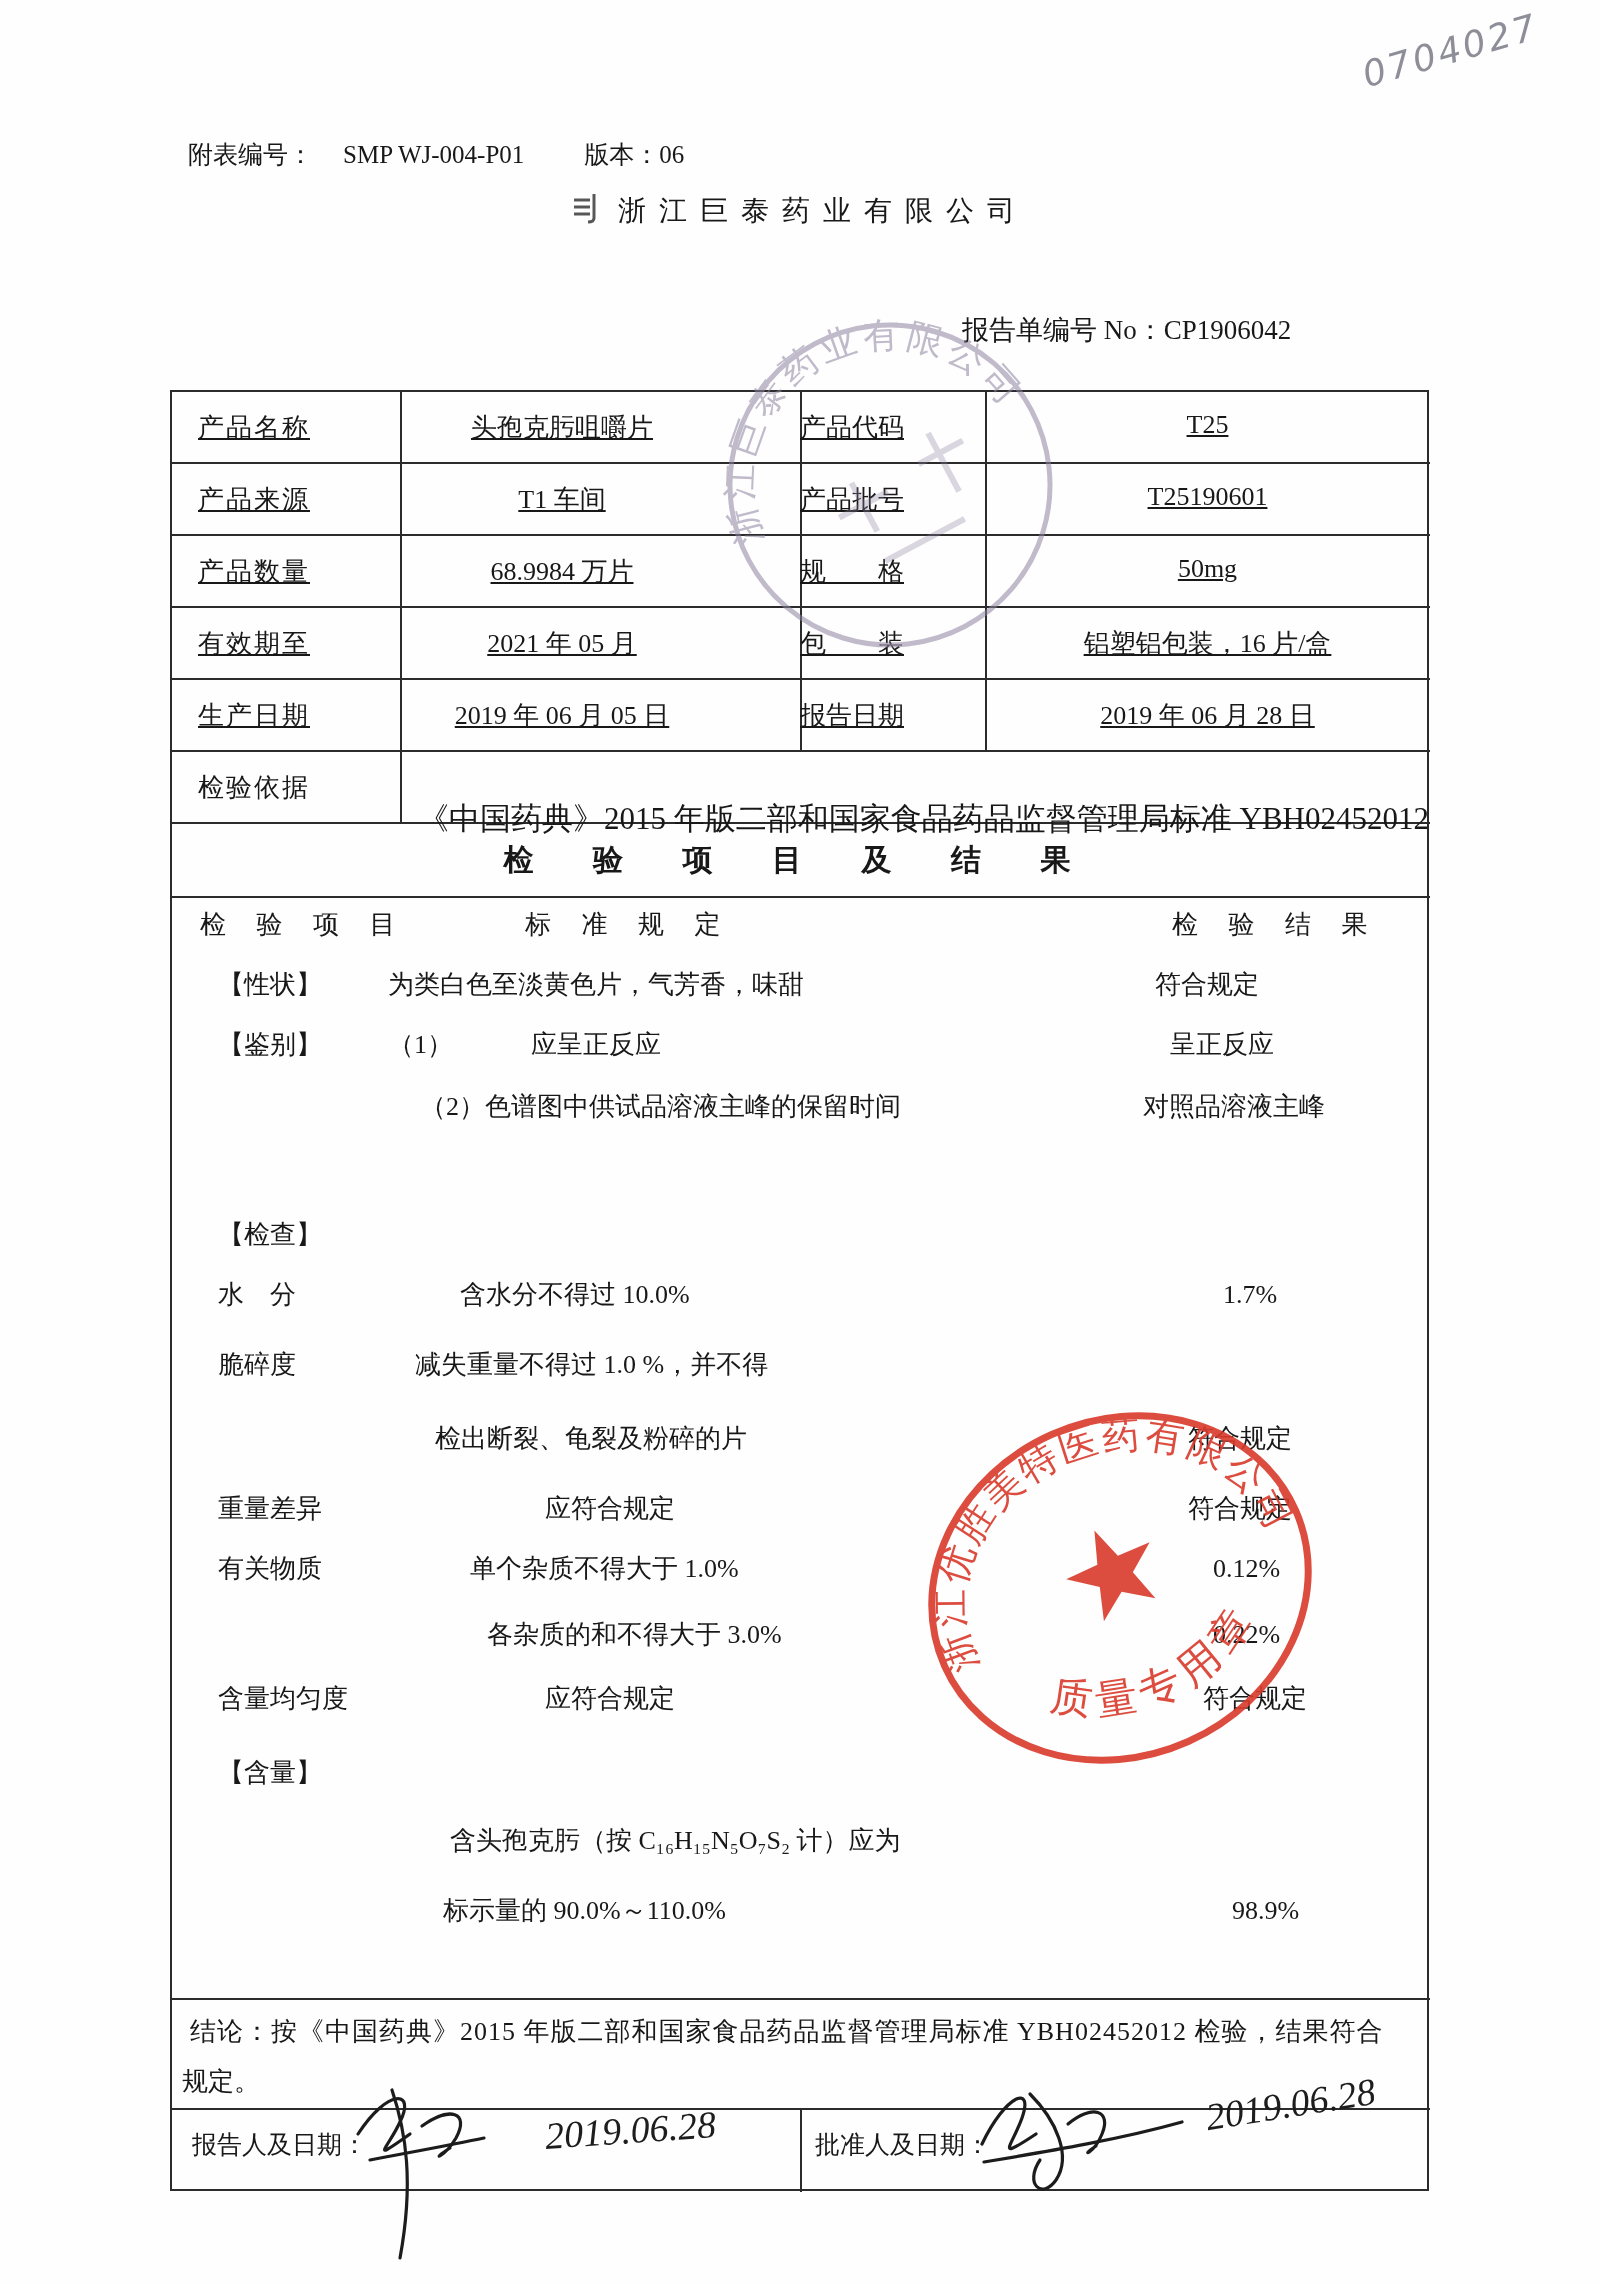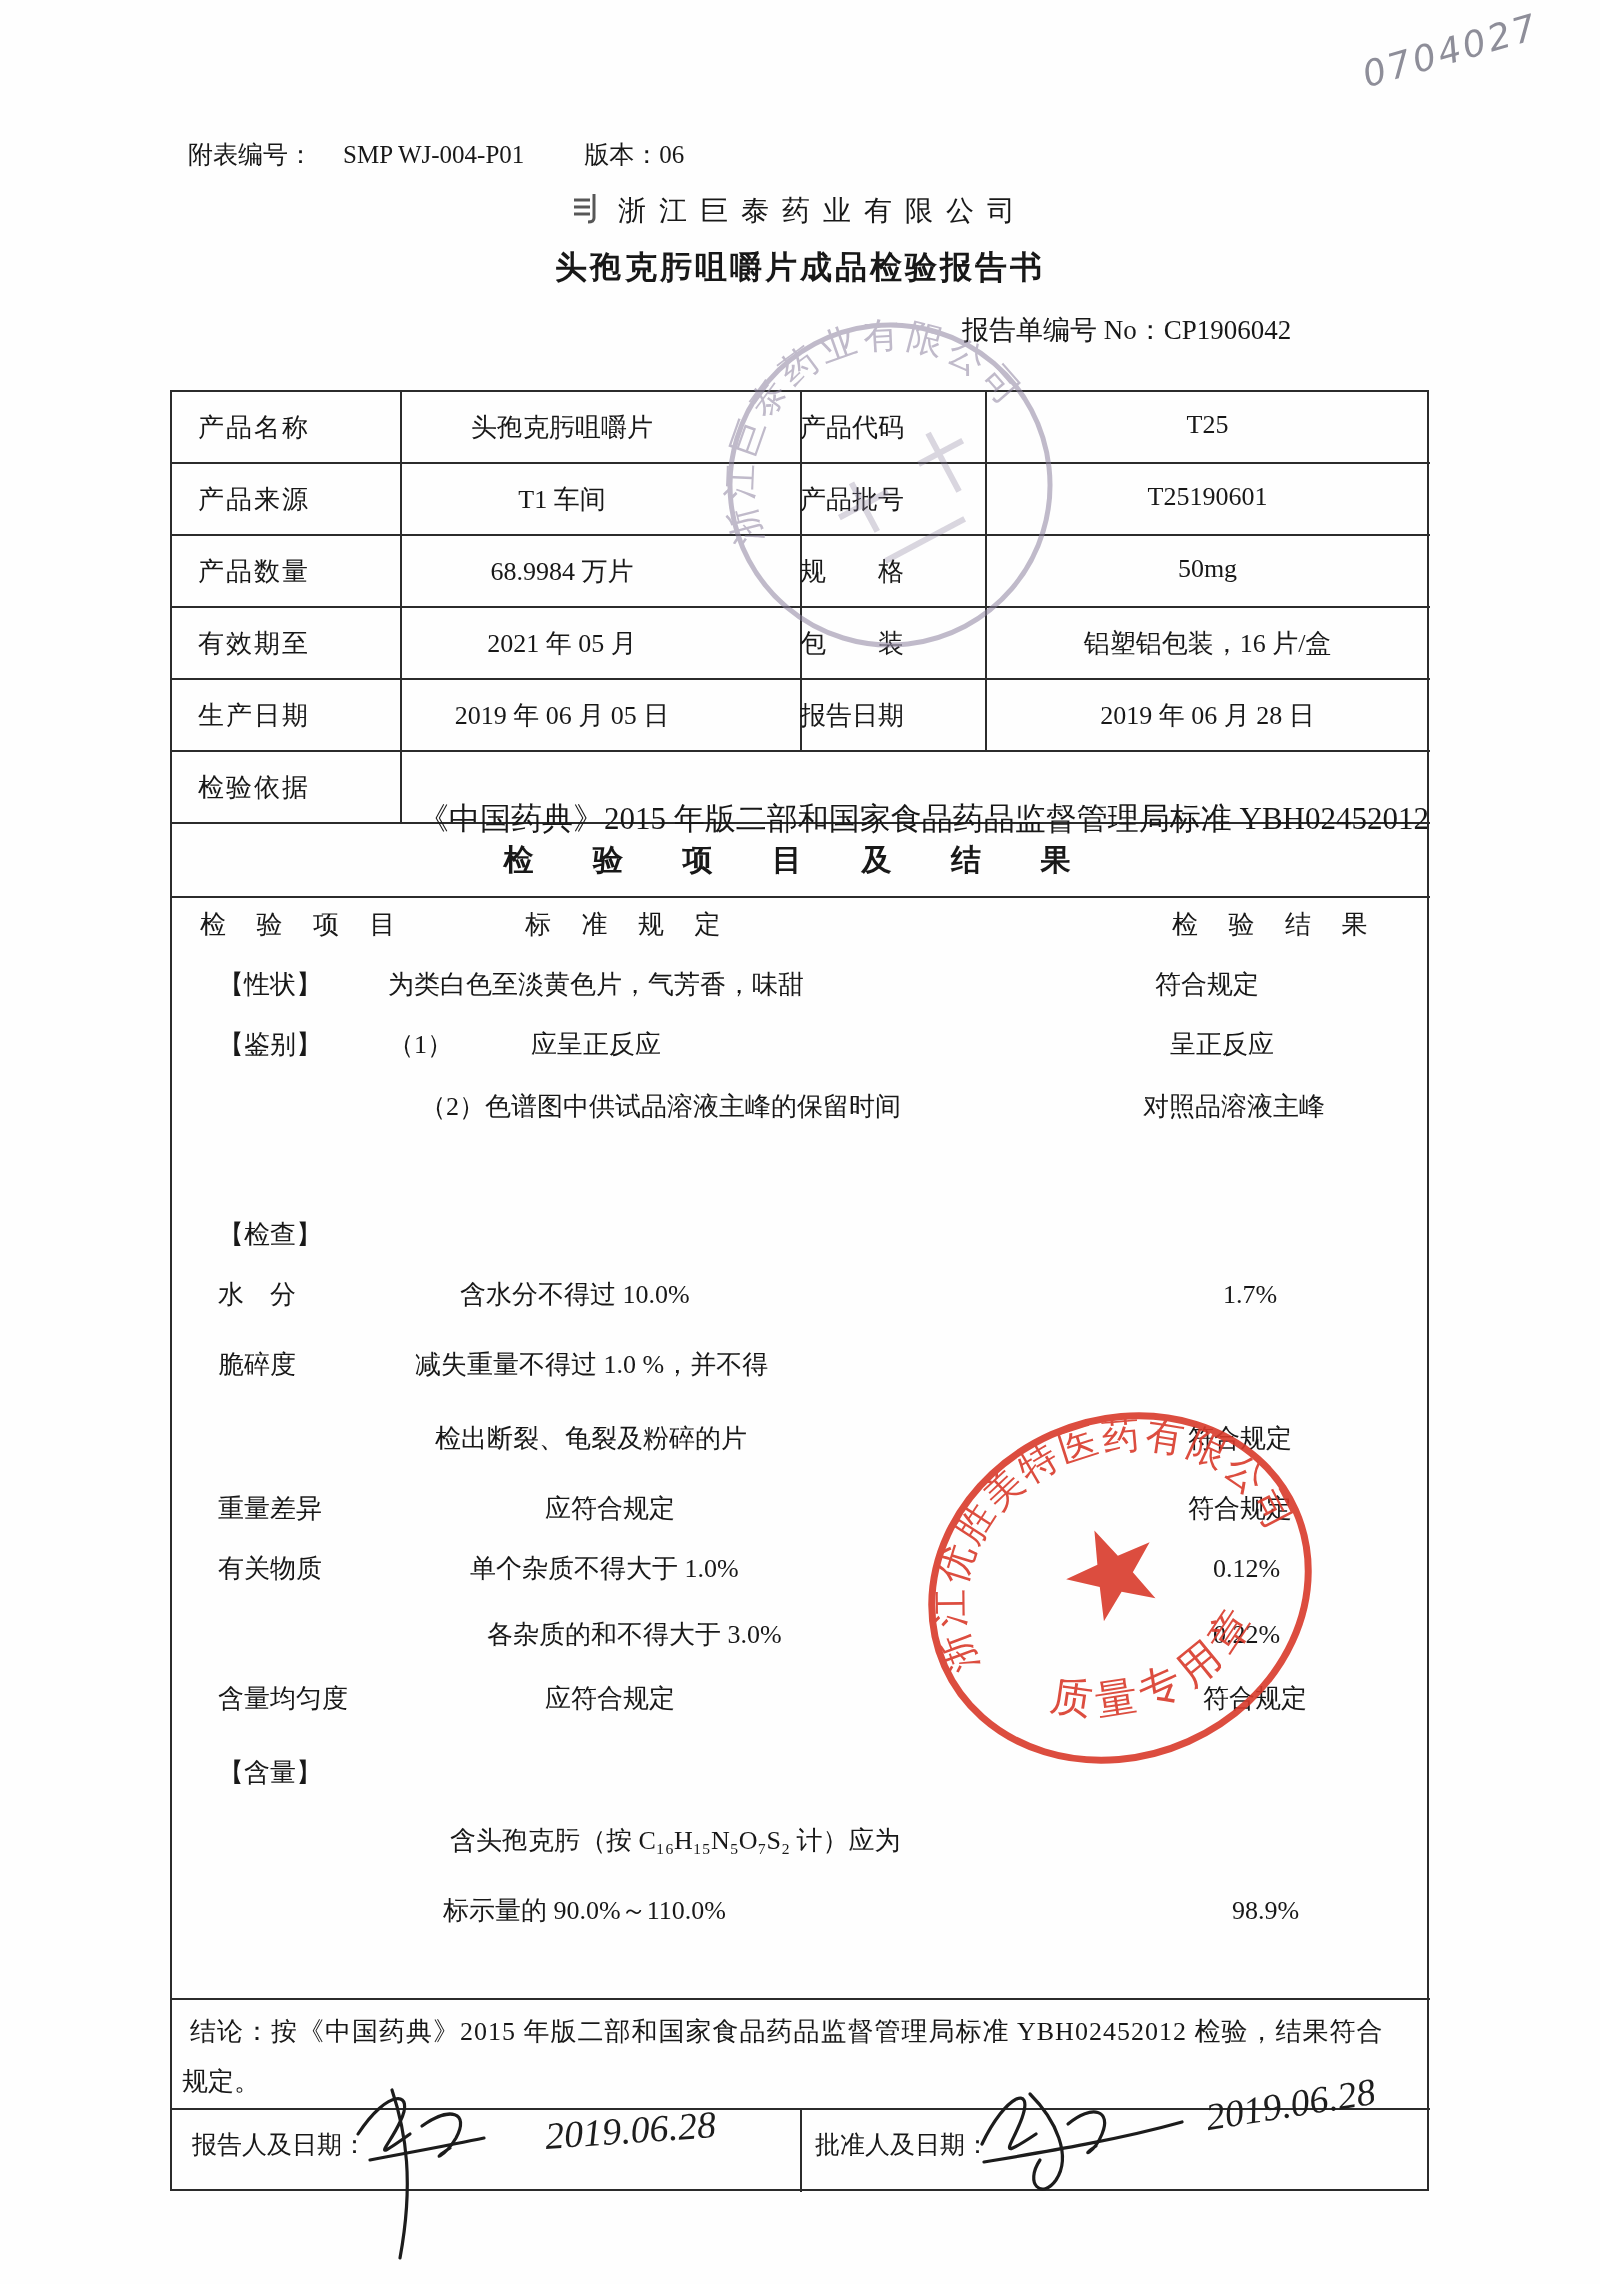--- a/index.html
+++ b/index.html
@@ -24,21 +24,21 @@
   .hl{height:2px;left:170px;width:1260px;background:#2b2b2b;}
   .vl{width:2px;background:#2b2b2b;}
   .hl.h1{top:462px}.hl.h2{top:534px}.hl.h3{top:606px}.hl.h4{top:678px}.hl.h5{top:750px}
   .hl.h6{top:822px}.hl.h7{top:896px}.hl.h8{top:1998px}.hl.h9{top:2108px}
   .vl.v1{left:400px;top:390px;height:432px}
   .vl.v2{left:800px;top:390px;height:360px}
   .vl.v3{left:985px;top:390px;height:360px}
   .vl.v4{left:800px;top:2108px;height:84px}
   
   .info-row{left:0;width:1600px;height:40px;font-size:26px;}
-  .info-row span{position:absolute;top:0;}
+  .info-row span{position:absolute;top:0;text-decoration:underline;}
   .info-row .lab{left:198px;width:200px;letter-spacing:2px;}
   .info-row .val{left:400px;width:324px;text-align:center;}
   .info-row .lab2{left:800px;width:199px;text-align:left;}
   .info-row .val2{left:985px;width:445px;text-align:center;}
   .ir0{top:410px}.ir1{top:482px}.ir2{top:554px}.ir3{top:626px}.ir4{top:698px}
   .basis-label{left:198px;top:770px;font-size:26px;letter-spacing:2px;}
   .basis-value{left:418px;top:798px;font-size:31px;}
   
   .band{left:170px;top:840px;width:1260px;text-align:center;font-size:30px;font-weight:bold;letter-spacing:26px;}
   
@@ -93,21 +93,20 @@
             <line x1="2" y1="8" x2="18" y2="8"></line>
             <line x1="2" y1="15" x2="18" y2="15"></line>
             <line x1="2" y1="22" x2="18" y2="22"></line>
             <line x1="22" y1="2" x2="22" y2="26"></line>
             <path d="M22,26 Q22,30 16,30" fill="none"></path>
           </g>
         </svg>
     </span><span>浙江巨泰药业有限公司</span>
   </div>
 
-  <div class="abs doc-title">头孢克肟咀嚼片成品检验报告书</div>
 
   <div class="abs report-line">
     <span>报告单编号 No：</span><span>CP1906042</span>
   </div>
 
   <div class="abs tbl-box"></div>
   <div class="abs hl h1"></div>
   <div class="abs hl h2"></div>
   <div class="abs hl h3"></div>
   <div class="abs hl h4"></div>

